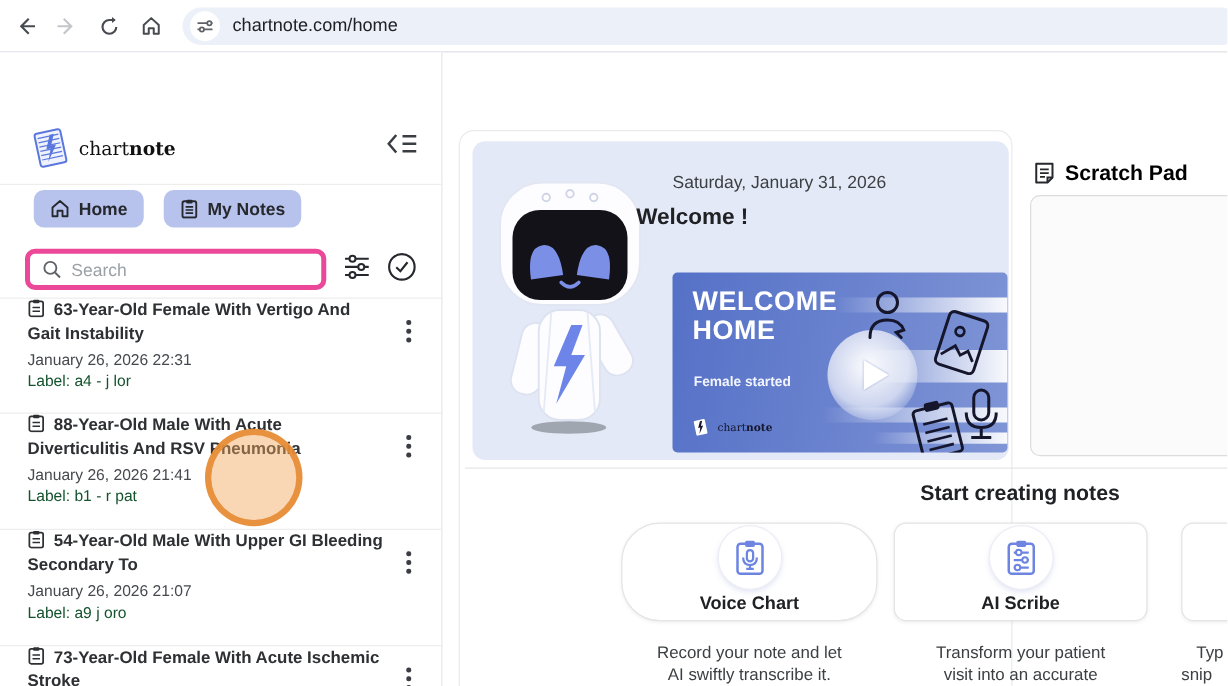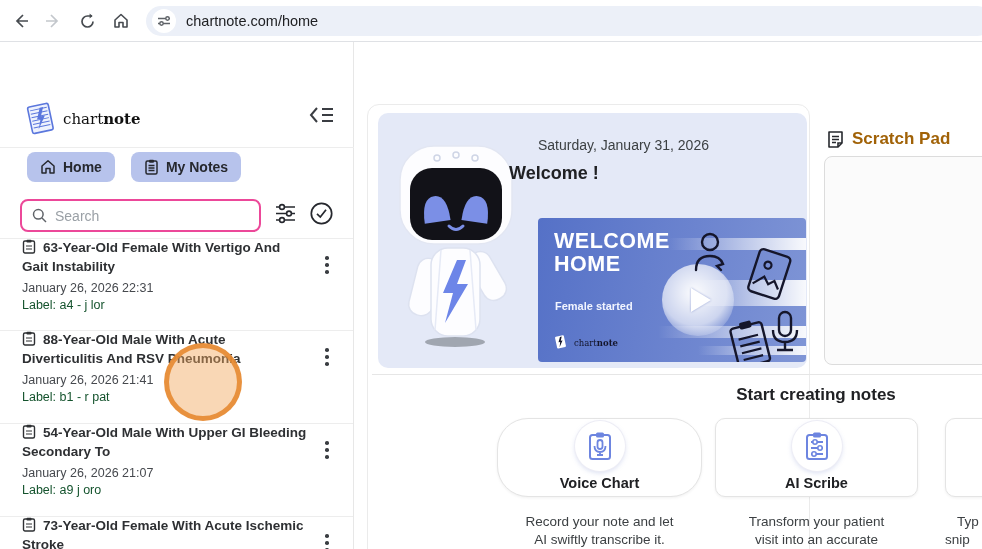--- a/index.html
+++ b/index.html
@@ -16,21 +16,21 @@
   
   .sidebar { position:absolute; left:0; top:42px; width:354px; height:507px; background:#fff; border-right:1px solid #e7e7e7; }
   .brand { position:absolute; left:22px; top:58px; display:flex; align-items:center; }
   .wordmark { font-family:"DejaVu Serif", serif; font-size:15px; color:#111; margin-left:5px; }
   .wordmark b { font-weight:bold; }
   .collapse-btn { position:absolute; right:18px; top:62px; cursor:pointer; }
   .navbtns { position:absolute; left:27px; top:110px; display:flex; gap:16px; }
   .navbtn { height:30px; background:#b7c3ec; border:none; border-radius:8px; display:flex; align-items:center; gap:7px; padding:0 13px; font-size:14px; font-weight:bold; color:#26282e; cursor:pointer; font-family:"Liberation Sans",sans-serif; }
   .sb-divider { position:absolute; left:0; width:354px; border-top:1px solid #ededed; }
   .searchrow { position:absolute; left:20px; top:157px; width:314px; height:33px; display:flex; align-items:center; }
-  .searchbox { width:253px; height:33px; border:2px solid #ec4899; border-radius:8px; display:flex; align-items:center; padding:0 10px; }
+  .searchbox { width:253px; height:33px; border:4px solid #ec4899; border-radius:8px; display:flex; align-items:center; padding:0 10px; }
   .searchbox input { border:none; outline:none; font-size:14px; color:#202124; width:190px; margin-left:8px; font-family:"Liberation Sans",sans-serif; background:transparent; }
   .searchbox input::placeholder { color:#9aa0a6; }
   .note-row { position:absolute; left:0; width:353px; border-top:1px solid #ededed; padding:0 44px 0 22px; cursor:pointer; }
   .note-title { font-size:13.5px; font-weight:bold; color:#2e3033; line-height:16.5px; }
   .note-title .nicon { display:inline-block; vertical-align:-2px; margin-right:7px; }
   .note-date { font-size:12.5px; color:#46494e; margin-top:6px; }
   .note-label { font-size:12.5px; color:#14532d; margin-top:3px; }
   .kebab { position:absolute; right:20px; top:13px; display:flex; flex-direction:column; gap:3.5px; padding:4px; cursor:pointer; }
   .kebab i { width:3.6px; height:3.6px; border-radius:50%; background:#3a3d42; }
   .click-ring { position:absolute; left:164px; top:301px; width:78px; height:78px; border-radius:50%; background:rgba(242,166,90,0.45); border:5px solid rgba(230,138,49,0.9); pointer-events:none; }
@@ -45,21 +45,21 @@
                  background:linear-gradient(100deg,#5571c7 0%,#6c84cf 55%,#7f95d6 100%); }
   .streak { position:absolute; background:linear-gradient(to left, rgba(255,255,255,0.95), rgba(255,255,255,0)); }
   .vt-title { position:absolute; left:16px; top:12px; color:#fff; font-weight:900; font-size:21.5px; line-height:23px; letter-spacing:0.5px; }
   .vt-sub { position:absolute; left:17px; top:82px; color:#f2f5ff; font-weight:bold; font-size:11px; }
   .vt-play { position:absolute; left:124px; top:46px; width:72px; height:72px; border-radius:50%; cursor:pointer;
              background:radial-gradient(circle at 45% 40%, rgba(255,255,255,0.98) 0%, rgba(255,255,255,0.65) 55%, rgba(255,255,255,0.12) 78%); display:flex; align-items:center; justify-content:center; }
   .vt-play .tri { width:0; height:0; border-left:20px solid #fff; border-top:12px solid transparent; border-bottom:12px solid transparent; margin-left:6px;
                   filter:drop-shadow(0 0 1px rgba(90,110,190,0.6)); }
   .vt-logo { position:absolute; left:15px; top:116px; display:flex; align-items:center; }
   .vt-logo span { font-family:"DejaVu Serif", serif; font-size:8.5px; color:#14162c; margin-left:3px; }
-  .scratch-head { position:absolute; left:826px; top:129px; display:flex; align-items:center; gap:7px; font-size:17px; font-weight:bold; color:#a16207; }
+  .scratch-head { position:absolute; left:826px; top:129px; display:flex; gap:7px; font-size:17px; font-weight:bold; color:#000000; }
   .scratch-box { position:absolute; left:824px; top:156px; width:170px; height:209px; border:1px solid #dcdcdc; border-radius:8px; background:#fbfbfb; resize:none; outline:none; }
   .section-divider { position:absolute; left:372px; top:374px; width:610px; border-top:1px solid #e6e6e6; }
   .create-heading { position:absolute; left:650px; top:385px; width:332px; text-align:center; font-size:17px; font-weight:bold; color:#202124; }
   .create-card { position:absolute; top:418px; height:79px; background:#fff; border:1px solid #e4e4e4; border-radius:10px; box-shadow:0 1px 3px rgba(0,0,0,0.06); cursor:pointer; text-align:center; }
   .cc-circle { width:50px; height:50px; border-radius:50%; background:#fff; margin:2px auto 0; display:flex; align-items:center; justify-content:center;
                box-shadow:0 0 0 1px #ededf5, 0 2px 5px rgba(120,135,205,0.28); }
   .cc-label { font-size:14.5px; font-weight:bold; color:#202124; margin-top:4px; }
   .card-desc { position:absolute; top:513px; font-size:13.5px; color:#3c4043; line-height:18px; text-align:center; }
 </style>
 </head>

